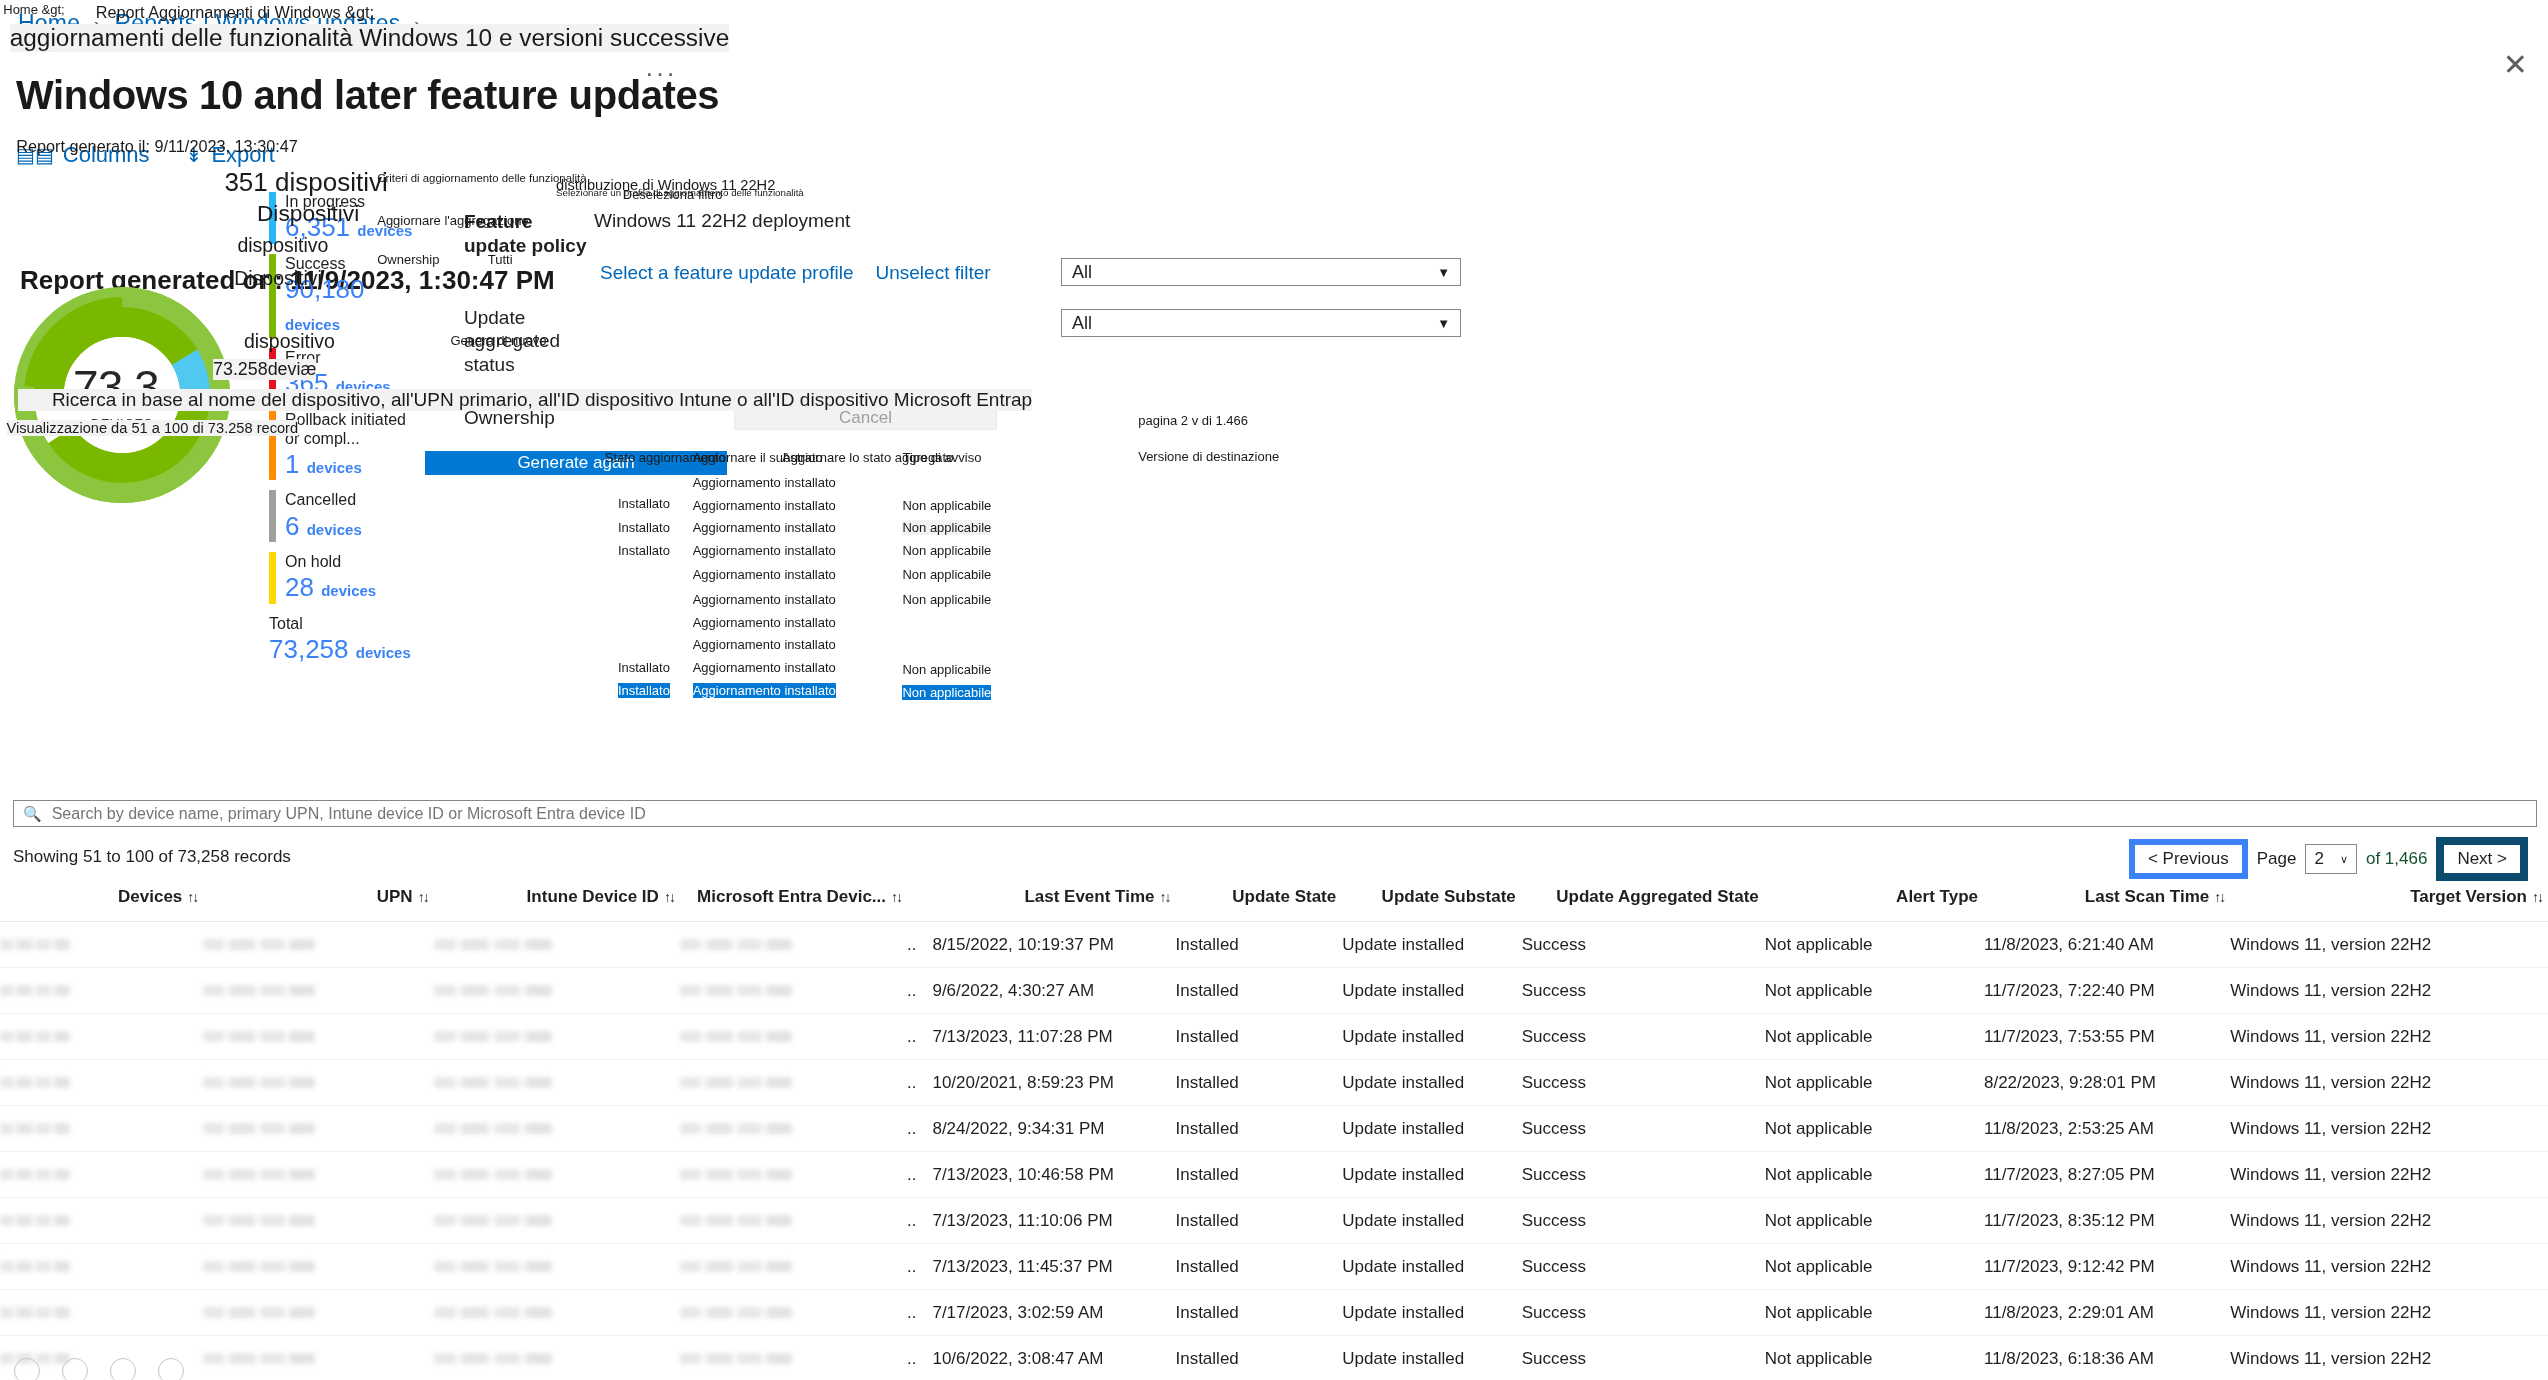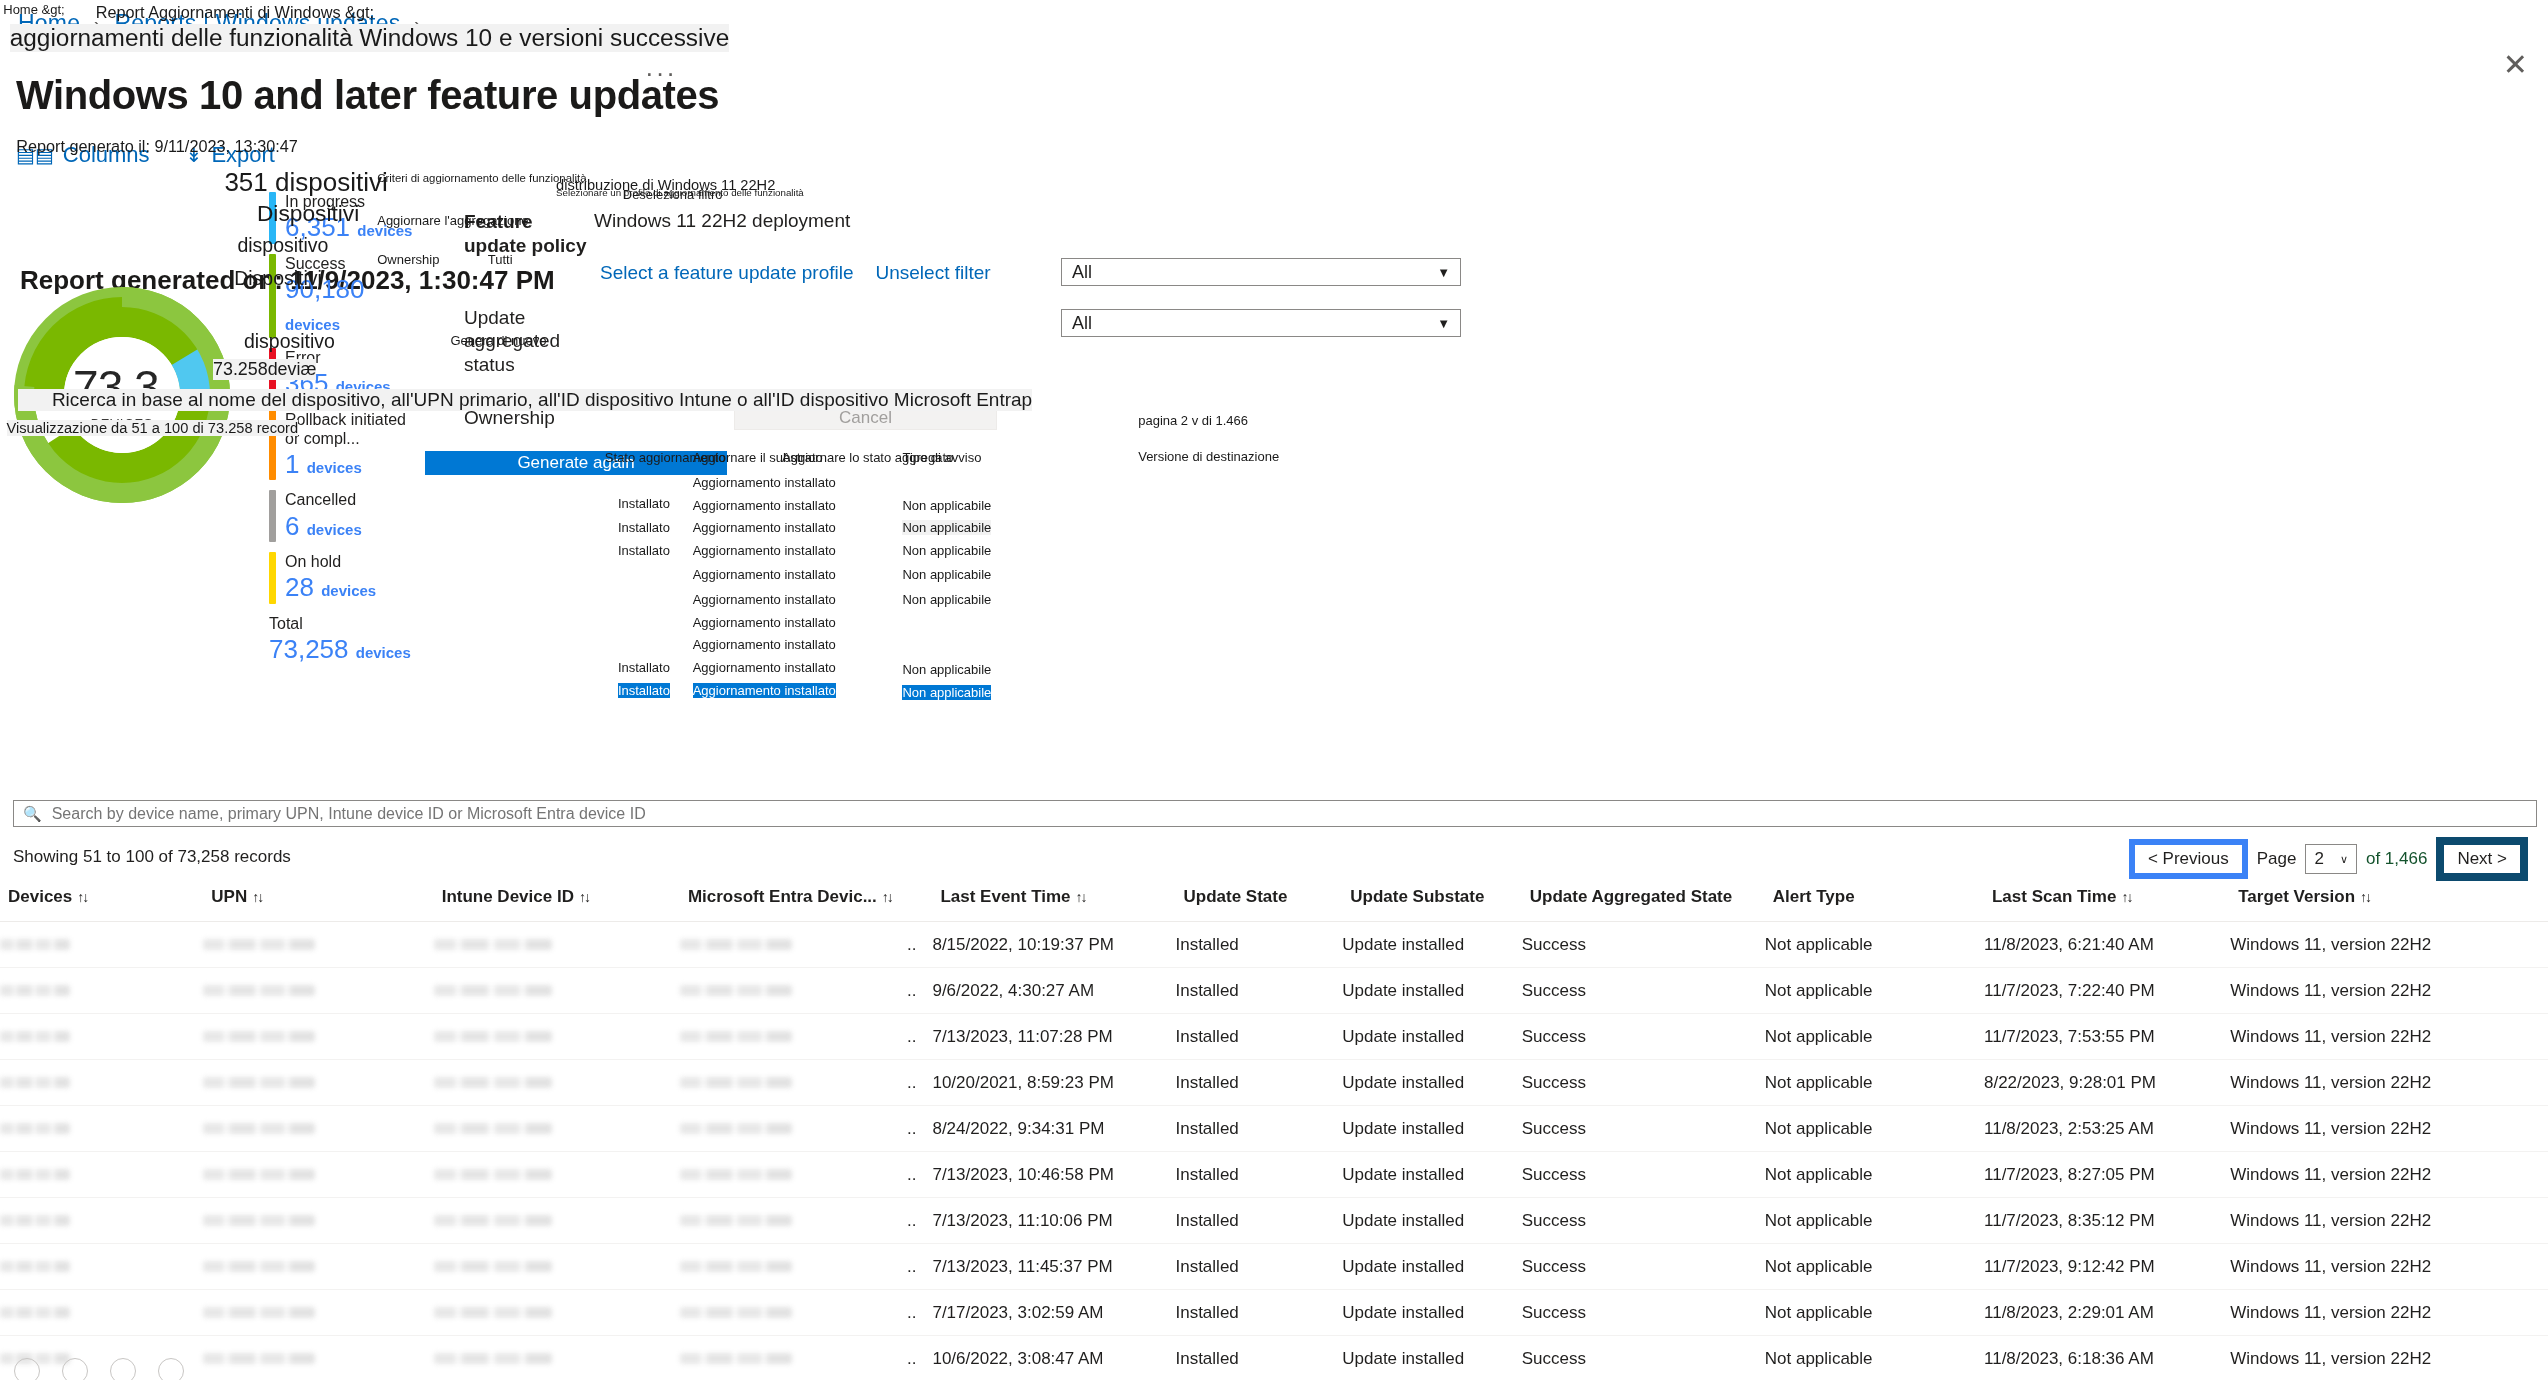--- a/index.html
+++ b/index.html
@@ -135,21 +135,21 @@
     border:1px solid #8a8886; background:#fff; font-size:17px; color:#201f1e;
     padding:4px 8px; display:flex; align-items:center; gap:16px; cursor:pointer;
   }
   #pg-select .chev { font-size:11px; }
   #pg-of { font-size:17px; color:#14532d; }
 
   
   #tbl { position:absolute; left:0; top:878px; width:2548px; }
   table { border-collapse:collapse; width:2548px; table-layout:fixed; }
   thead th {
-    text-align:left; font-size:17px; font-weight:bold; color:#201f1e;
+    text-align:right; font-size:17px; font-weight:bold; color:#201f1e;
     padding:9px 6px 14px 8px; border-bottom:1px solid #edebe9; white-space:nowrap;
   }
   th .sorter { font-size:14px; font-weight:normal; margin-left:5px; color:#201f1e; letter-spacing:-2px; }
   tbody td {
     font-size:17px; color:#201f1e; padding:11px 6px 11px 0;
     border-bottom:1px solid #f3f2f1; white-space:nowrap; height:46px;
   }
   .blurcell { padding-right:14px; }
   .blurbar {
     height:11px; border-radius:3px;

